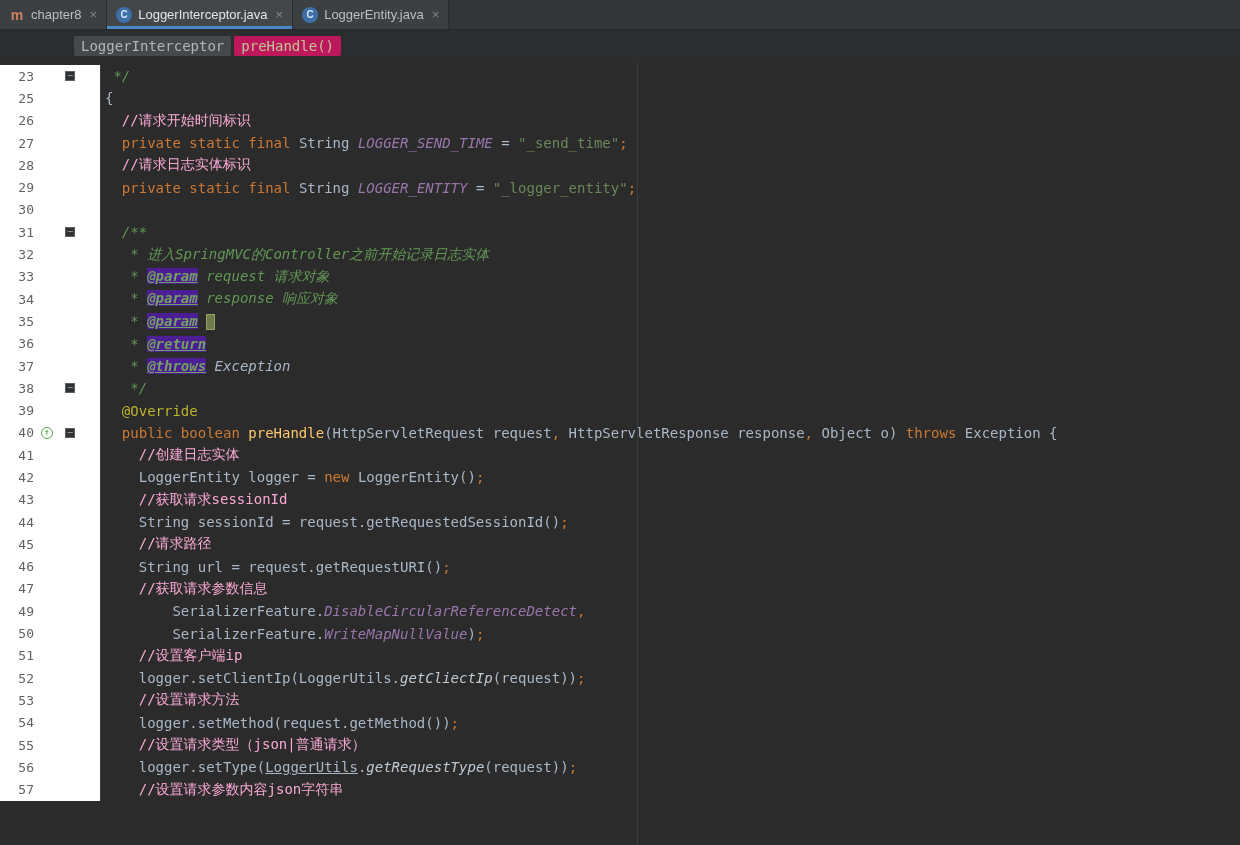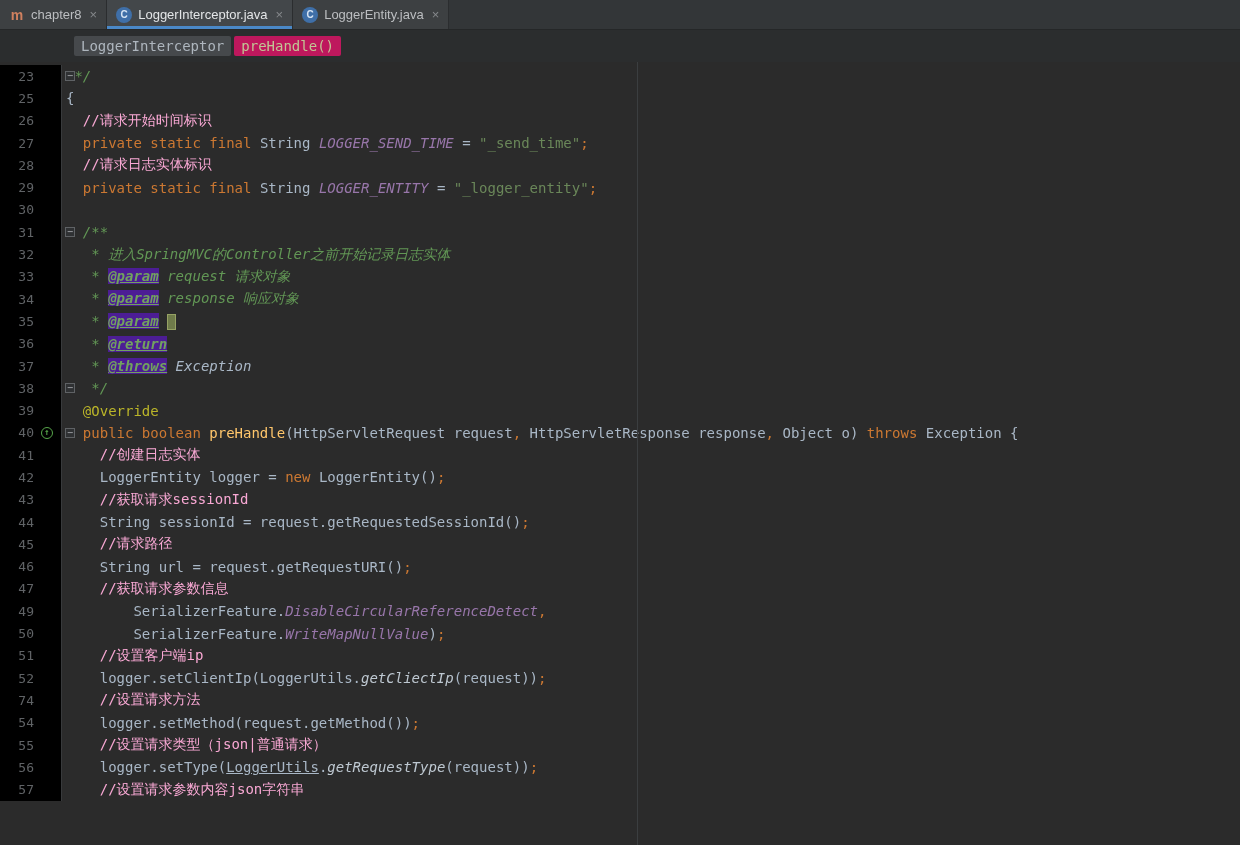--- a/index.html
+++ b/index.html
@@ -22,22 +22,22 @@
     padding-left:74px;gap:3px;font-family:"DejaVu Sans Mono","DejaVu Sans",monospace;font-size:14px}
   .chip{padding:2px 7px;border-radius:2px;cursor:default}
   .chip-class{background:#46494c;color:#aeb6be}
   .chip-method{background:#be185d;color:#c2c594}
 
   
   .editor{position:relative;height:783px;background:#2b2b2b;padding-top:3px;
     font-family:"DejaVu Sans Mono","DejaVu Sans",monospace;font-size:14px;overflow:hidden}
   .guide{position:absolute;left:637px;top:0;bottom:0;width:1px;background:#3b3e40}
   .line{display:flex;height:22.3px;align-items:center;white-space:pre}
-  .gutter{display:flex;width:62px;flex:none;align-self:stretch;align-items:center;
-    background:#000000;border-right:1px solid #383a3c}
+  .gutter{display:flex;width:101px;flex:none;align-self:stretch;align-items:center;
+    background:#ffffff;border-right:1px solid #383a3c}
   .lnum{width:34px;text-align:right;color:#606366;font-size:13px;flex:none}
   .gicon{width:26px;display:flex;justify-content:center;flex:none}
   .foldcol{width:17px;display:flex;justify-content:flex-start;padding-left:5px;flex:none}
   .fold{width:10px;height:10px;border:1px solid #5f6265;color:#a5a8ab;font-size:10px;
     line-height:8px;display:inline-flex;align-items:center;justify-content:center;background:#2f3133}
   .ovr{width:12px;height:12px;border:1.5px solid #57a64a;border-radius:50%;color:#57a64a;
     font-size:9px;line-height:9px;display:inline-flex;align-items:center;justify-content:center;font-weight:bold}
   .code{white-space:pre;padding-left:4px;color:#a9b7c6}
 
   
@@ -105,18 +105,18 @@
     <div class="line"><span class="gutter"><span class="lnum">42</span><span class="gicon"></span><span class="foldcol"></span></span><span class="code"><span class="tok-pl">    LoggerEntity logger = </span><span class="tok-kw">new</span><span class="tok-pl"> LoggerEntity()</span><span class="tok-kw">;</span></span></div>
     <div class="line"><span class="gutter"><span class="lnum">43</span><span class="gicon"></span><span class="foldcol"></span></span><span class="code"><span class="tok-pl">    </span><span class="tok-cmt">//获取请求sessionId</span></span></div>
     <div class="line"><span class="gutter"><span class="lnum">44</span><span class="gicon"></span><span class="foldcol"></span></span><span class="code"><span class="tok-pl">    String sessionId = request.getRequestedSessionId()</span><span class="tok-kw">;</span></span></div>
     <div class="line"><span class="gutter"><span class="lnum">45</span><span class="gicon"></span><span class="foldcol"></span></span><span class="code"><span class="tok-pl">    </span><span class="tok-cmt">//请求路径</span></span></div>
     <div class="line"><span class="gutter"><span class="lnum">46</span><span class="gicon"></span><span class="foldcol"></span></span><span class="code"><span class="tok-pl">    String url = request.getRequestURI()</span><span class="tok-kw">;</span></span></div>
     <div class="line"><span class="gutter"><span class="lnum">47</span><span class="gicon"></span><span class="foldcol"></span></span><span class="code"><span class="tok-pl">    </span><span class="tok-cmt">//获取请求参数信息</span></span></div>
     <div class="line"><span class="gutter"><span class="lnum">49</span><span class="gicon"></span><span class="foldcol"></span></span><span class="code"><span class="tok-pl">        SerializerFeature.</span><span class="tok-field">DisableCircularReferenceDetect</span><span class="tok-kw">,</span></span></div>
     <div class="line"><span class="gutter"><span class="lnum">50</span><span class="gicon"></span><span class="foldcol"></span></span><span class="code"><span class="tok-pl">        SerializerFeature.</span><span class="tok-field">WriteMapNullValue</span><span class="tok-pl">)</span><span class="tok-kw">;</span></span></div>
     <div class="line"><span class="gutter"><span class="lnum">51</span><span class="gicon"></span><span class="foldcol"></span></span><span class="code"><span class="tok-pl">    </span><span class="tok-cmt">//设置客户端ip</span></span></div>
     <div class="line"><span class="gutter"><span class="lnum">52</span><span class="gicon"></span><span class="foldcol"></span></span><span class="code"><span class="tok-pl">    logger.setClientIp(LoggerUtils.</span><span class="tok-smeth">getCliectIp</span><span class="tok-pl">(request))</span><span class="tok-kw">;</span></span></div>
-    <div class="line"><span class="gutter"><span class="lnum">74</span><span class="gicon"></span><span class="foldcol"></span></span><span class="code"><span class="tok-pl">    </span><span class="tok-cmt">//设置请求方法</span></span></div>
+    <div class="line"><span class="gutter"><span class="lnum">53</span><span class="gicon"></span><span class="foldcol"></span></span><span class="code"><span class="tok-pl">    </span><span class="tok-cmt">//设置请求方法</span></span></div>
     <div class="line"><span class="gutter"><span class="lnum">54</span><span class="gicon"></span><span class="foldcol"></span></span><span class="code"><span class="tok-pl">    logger.setMethod(request.getMethod())</span><span class="tok-kw">;</span></span></div>
     <div class="line"><span class="gutter"><span class="lnum">55</span><span class="gicon"></span><span class="foldcol"></span></span><span class="code"><span class="tok-pl">    </span><span class="tok-cmt">//设置请求类型（json|普通请求）</span></span></div>
     <div class="line"><span class="gutter"><span class="lnum">56</span><span class="gicon"></span><span class="foldcol"></span></span><span class="code"><span class="tok-pl">    logger.setType(</span><span class="tok-clsu">LoggerUtils</span><span class="tok-pl">.</span><span class="tok-smeth">getRequestType</span><span class="tok-pl">(request))</span><span class="tok-kw">;</span></span></div>
     <div class="line"><span class="gutter"><span class="lnum">57</span><span class="gicon"></span><span class="foldcol"></span></span><span class="code"><span class="tok-pl">    </span><span class="tok-cmt">//设置请求参数内容json字符串</span></span></div>
   </div>
 
 </body></html>

